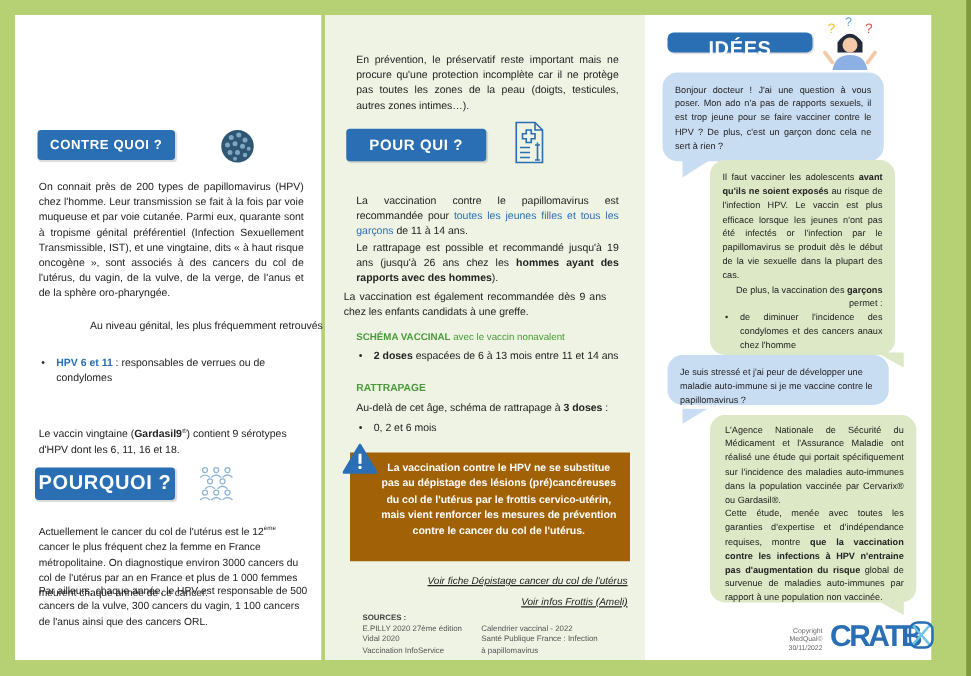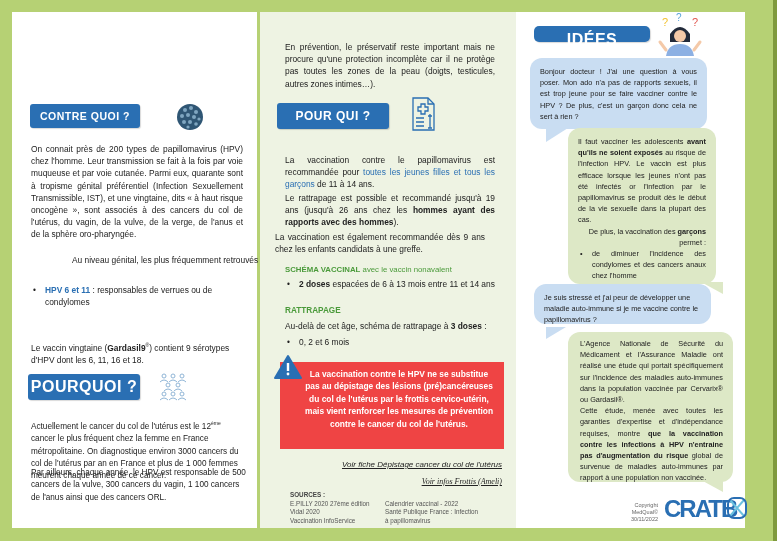--- a/index.html
+++ b/index.html
@@ -15,21 +15,21 @@
   .sec-btn { position: absolute; background: #2a6fb3; color: #fff; font-weight: bold; border-radius: 3px; text-align: center; letter-spacing: 0.5px; box-shadow: 1px 1px 1px rgba(0,0,0,0.15); }
   .txt { position: absolute; font-size: 8.4px; line-height: 12.2px; color: #222; }
   .just { text-align: justify; }
   .blue { color: #2a6fb3; font-weight: bold; text-align: center; }
   .green-h { color: #4a9a3a; font-weight: bold; font-size: 8.2px; }
   ul.bul { list-style: none; }
   ul.bul li { position: relative; padding-left: 14px; margin-bottom: 3px; }
   ul.bul li::before { content: "\2022"; position: absolute; left: 2px; top: 0; }
   b { font-weight: bold; }
 
-  .warn-box { position: absolute; left: 20px; top: 110px; width: 224px; height: 87px; background: #ef4444; color: #fff; font-weight: bold; font-size: 8.4px; line-height: 12.4px; text-align: center; padding: 6px 8px 0 8px; }
+  .warn-box { position: absolute; left: 20px; top: 110px; width: 224px; height: 87px; background: #a16207; color: #fff; font-weight: bold; font-size: 8.4px; line-height: 12.4px; text-align: center; padding: 6px 8px 0 8px; }
   .warn-tri { position: absolute; left: 14px; top: 103px; width: 28px; height: 26px; }
 
   .links { position: absolute; right: 14px; font-size: 8px; font-style: italic; text-decoration: underline; color: #222; text-align: right; }
   .sources { position: absolute; font-size: 6.3px; line-height: 8.3px; color: #555; }
 
   .bubble { position: absolute; border-radius: 12px; font-size: 7.3px; line-height: 11.2px; padding: 8px 10px; text-align: justify; }
   .b-blue { background: #c9ddf2; color: #222; }
   .b-green { background: #dde8c6; color: #222; }
   .tail { position: absolute; width: 0; height: 0; }
   .copyright { position: absolute; left: 92px; top: 493px; font-size: 5.5px; line-height: 7px; color: #666; text-align: right; width: 50px; }
@@ -124,21 +124,21 @@
   <div class="warn-box" style="top:350px;">
     <div style="padding-left:14px;">La vaccination contre le HPV ne se substitue pas au dépistage des lésions (pré)cancéreuses du col de l'utérus par le frottis cervico-utérin, mais vient renforcer les mesures de prévention contre le cancer du col de l'utérus.</div>
   </div>
   <svg class="warn-tri" style="top:342px;" viewBox="0 0 28 26">
     <path d="M14 2 L27 24 H1 Z" fill="#2a6fb3" stroke="#2a6fb3" stroke-width="2" stroke-linejoin="round"></path>
     <rect x="12.8" y="9" width="2.4" height="8" fill="#fff"></rect>
     <circle cx="14" cy="20" r="1.4" fill="#fff"></circle>
   </svg>
 
   <div class="links" style="top:448px;">Voir fiche Dépistage cancer du col de l'utérus</div>
-  <div class="links" style="top:465px;font-family:Liberation Serif, serif;">Voir infos Frottis (Ameli)</div>
+  <div class="links" style="top:465px;">Voir infos Frottis (Ameli)</div>
 
   <div class="sources" style="left:30px;top:479px;font-weight:bold;color:#444;">SOURCES :</div>
   <div class="sources" style="left:30px;top:488px;width:110px;">
     <div>E.PILLY 2020 27ème édition</div>
     <div>Vidal 2020</div>
     <div>Vaccination InfoService</div>
   </div>
   <div class="sources" style="left:125px;top:488px;width:120px;">
     <div>Calendrier vaccinal - 2022</div>
     <div>Santé Publique France : Infection</div>

